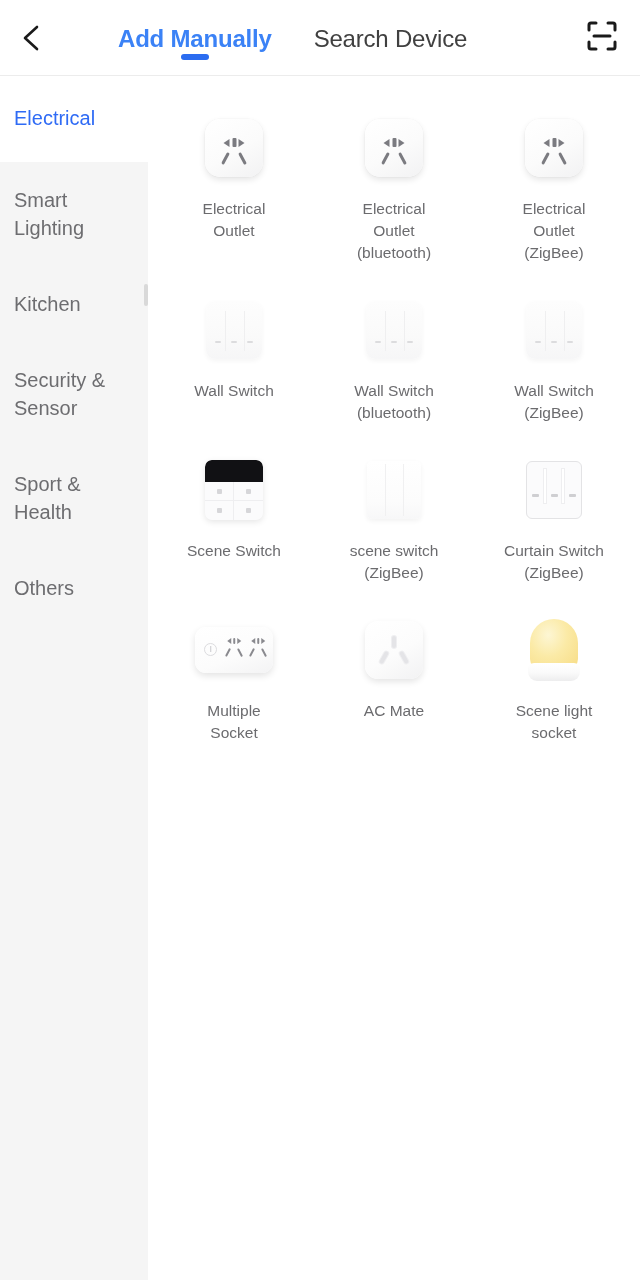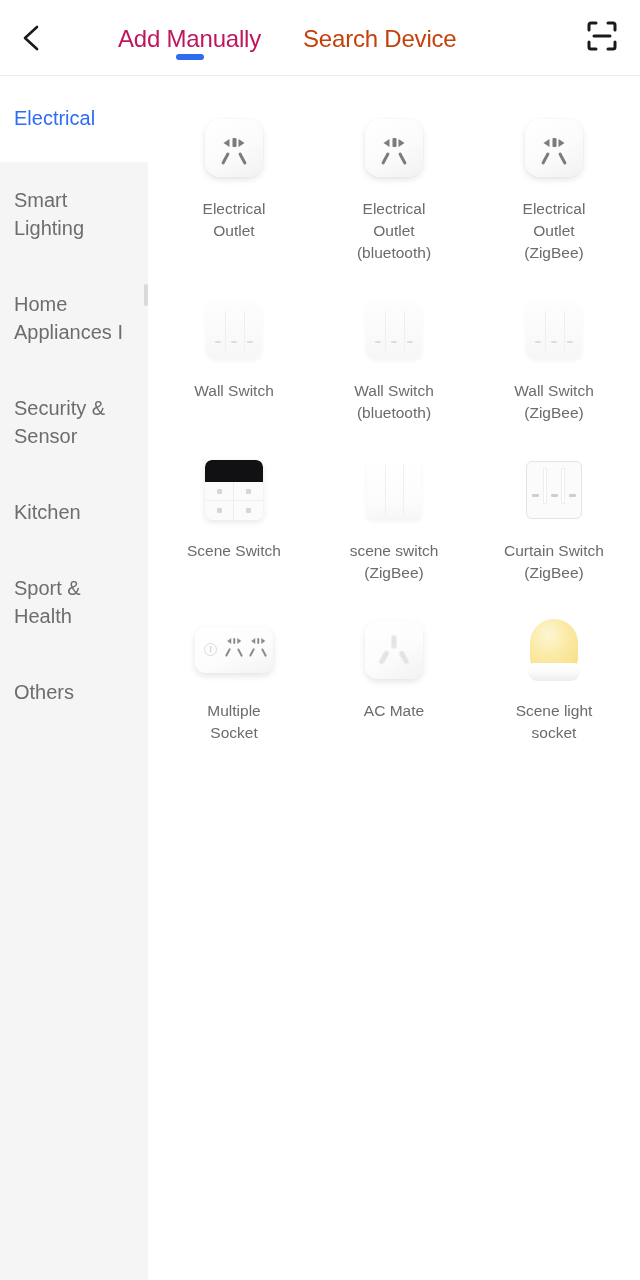--- a/index.html
+++ b/index.html
@@ -43,26 +43,26 @@
     display: flex;
     align-items: center;
     padding-top: 2px;
   }
   .tab-label {
     font-size: 24px;
     letter-spacing: -0.2px;
     white-space: nowrap;
   }
   .tab.active .tab-label {
-    color: #be185d;
-    font-weight: normal;
+    color: #3b82f6;
+    font-weight: bold;
     text-align: center;
   }
   .tab.inactive .tab-label {
-    color: #c2410c;
+    color: #404040;
     font-weight: normal;
   }
   .tab-underline {
     position: absolute;
     left: 50%;
     transform: translateX(-50%);
     bottom: 16px;
     width: 28px; height: 6px;
     border-radius: 3px;
     background: #2b6cf0;
@@ -466,27 +466,24 @@
     <div class="sidebar-bg"></div>
     <div class="side-scroll-hint"></div>
     <div class="sidebar-list" id="sidebar-list">
         <div class="side-item active" style="padding-top: 28px; padding-bottom: 30px;">
           <span class="side-label">Electrical</span>
         </div>
         <div class="side-item" style="padding-top: 24px; padding-bottom: 24px; justify-content: flex-end;">
           <span class="side-label">Smart Lighting</span>
         </div>
         <div class="side-item" style="padding-top: 24px; padding-bottom: 24px;">
-          <span class="side-label">Home Appliances I</span>
+          <span class="side-label">Kitchen</span>
         </div>
         <div class="side-item" style="padding-top: 24px; padding-bottom: 24px;">
           <span class="side-label">Security &amp; Sensor</span>
-        </div>
-        <div class="side-item" style="padding-top: 24px; padding-bottom: 24px;">
-          <span class="side-label">Kitchen</span>
         </div>
         <div class="side-item" style="padding-top: 24px; padding-bottom: 24px;">
           <span class="side-label">Sport &amp; Health</span>
         </div>
         <div class="side-item" style="padding-top: 24px; padding-bottom: 24px;">
           <span class="side-label">Others</span>
         </div>
       </div>
   </div>
 

